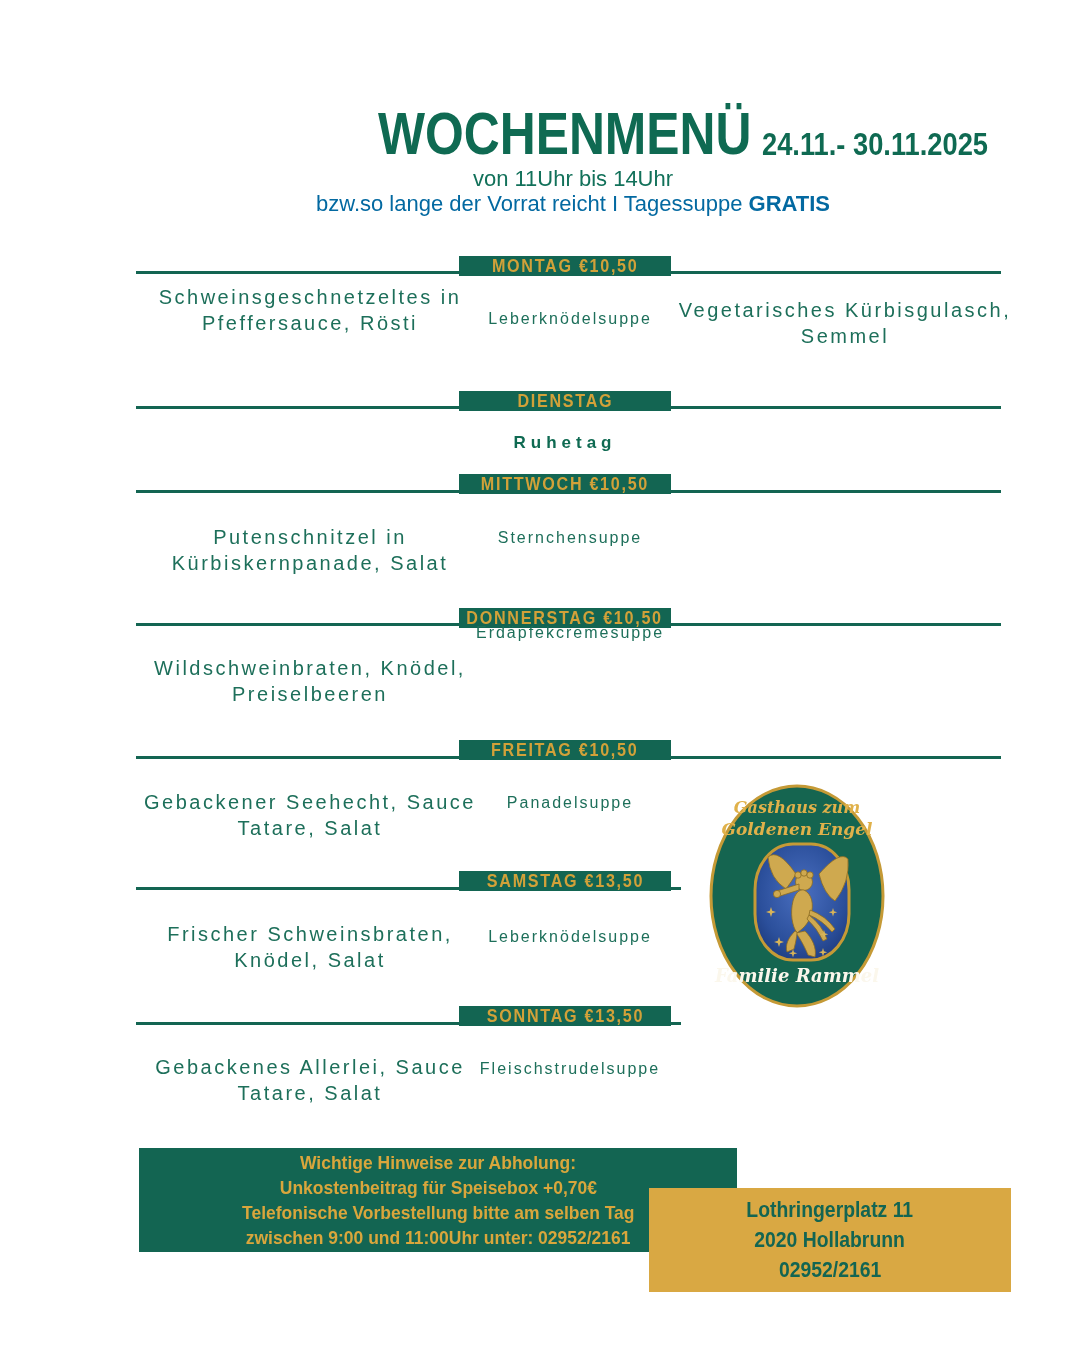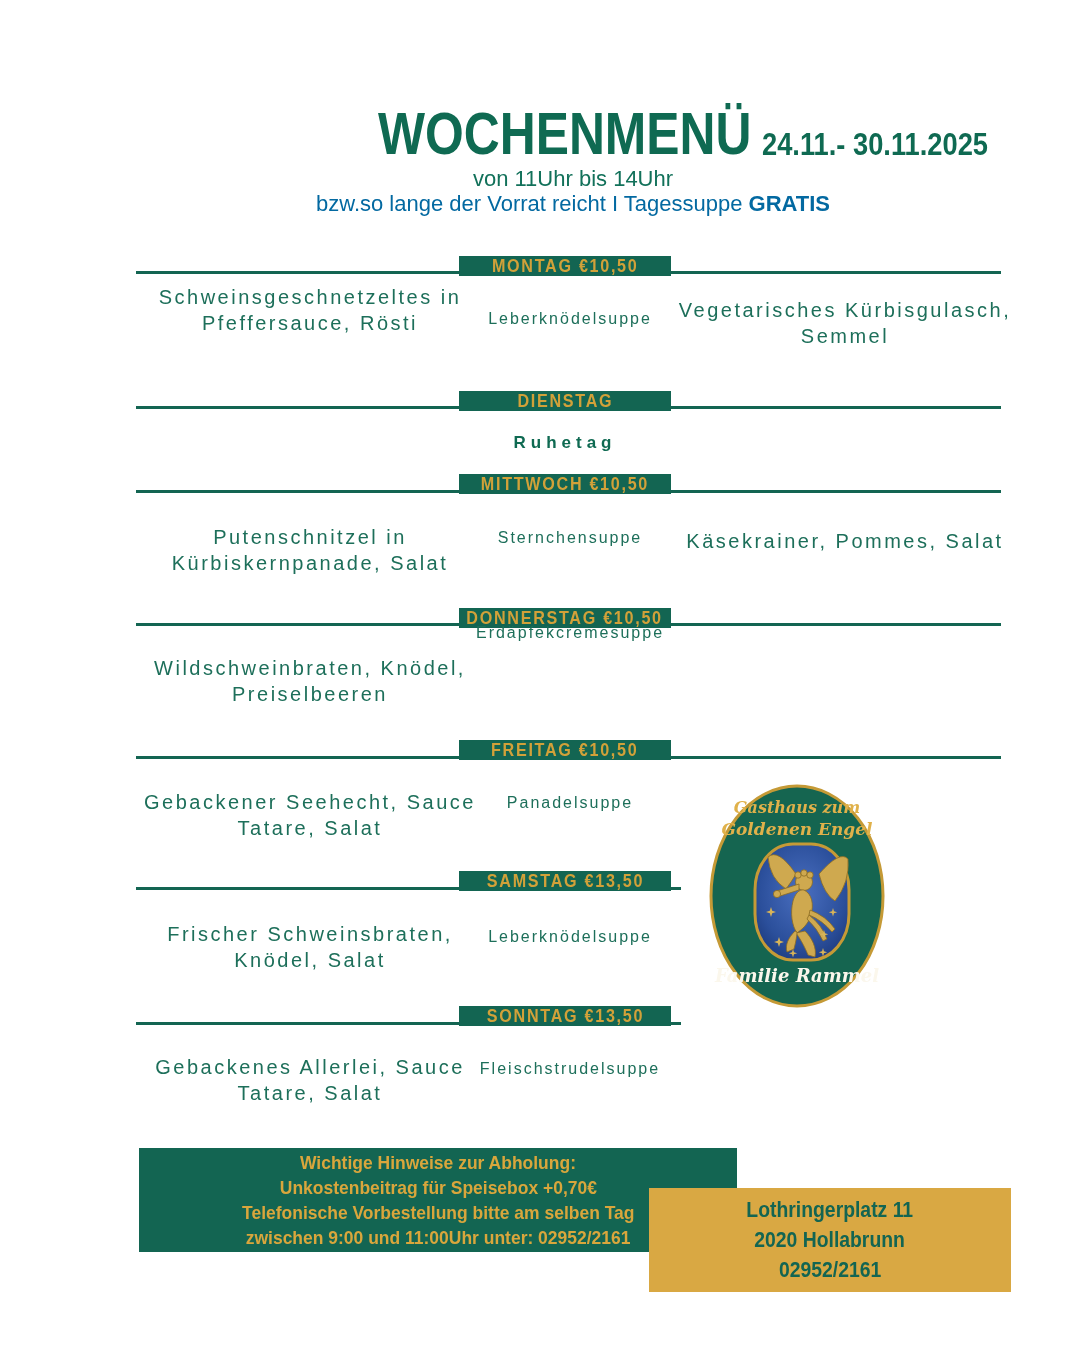--- a/index.html
+++ b/index.html
@@ -101,21 +101,20 @@
     </div>
   <div class="ruhetag" style="top:433px">Ruhetag</div>
 
   <div class="day-line full" style="top:490px"></div>
   <div class="day-badge" style="top:474px">
       <span>MITTWOCH €10,50</span>
     </div>
   <div class="dish dish-left" style="top:524px">Putenschnitzel in
 Kürbiskernpanade, Salat</div>
   <div class="soup" style="top:529px">Sternchensuppe</div>
-  <div class="dish dish-right" style="top:528px">Käsekrainer, Pommes, Salat</div>
 
   <div class="day-line full" style="top:623px"></div>
   <div class="day-badge" style="top:608px">
       <span>DONNERSTAG €10,50</span>
     </div>
   <div class="dish dish-left" style="top:655px">Wildschweinbraten, Knödel,
 Preiselbeeren</div>
   <div class="soup" style="top:624px">Erdäpfekcremesuppe</div>
 
   <div class="day-line full" style="top:756px"></div>

